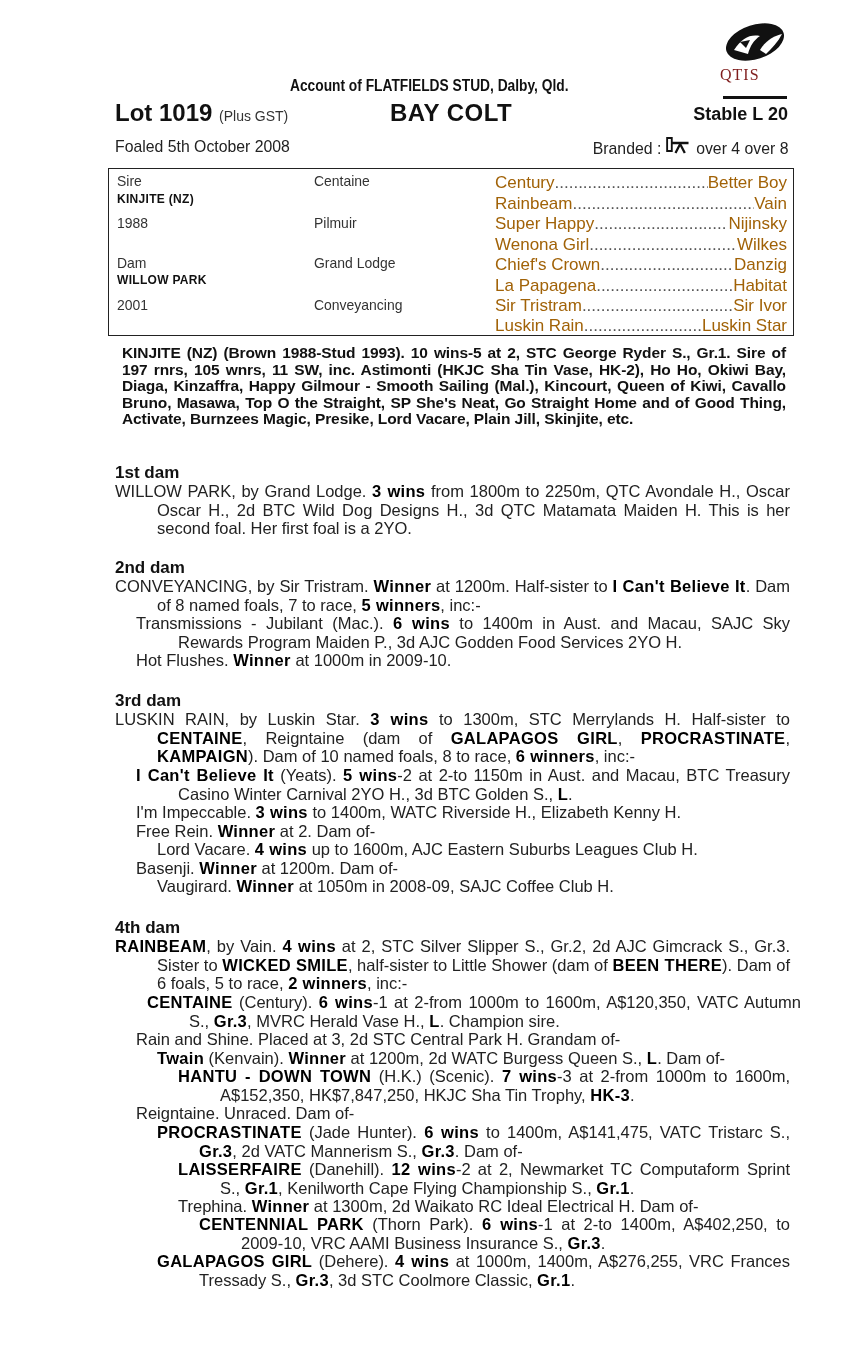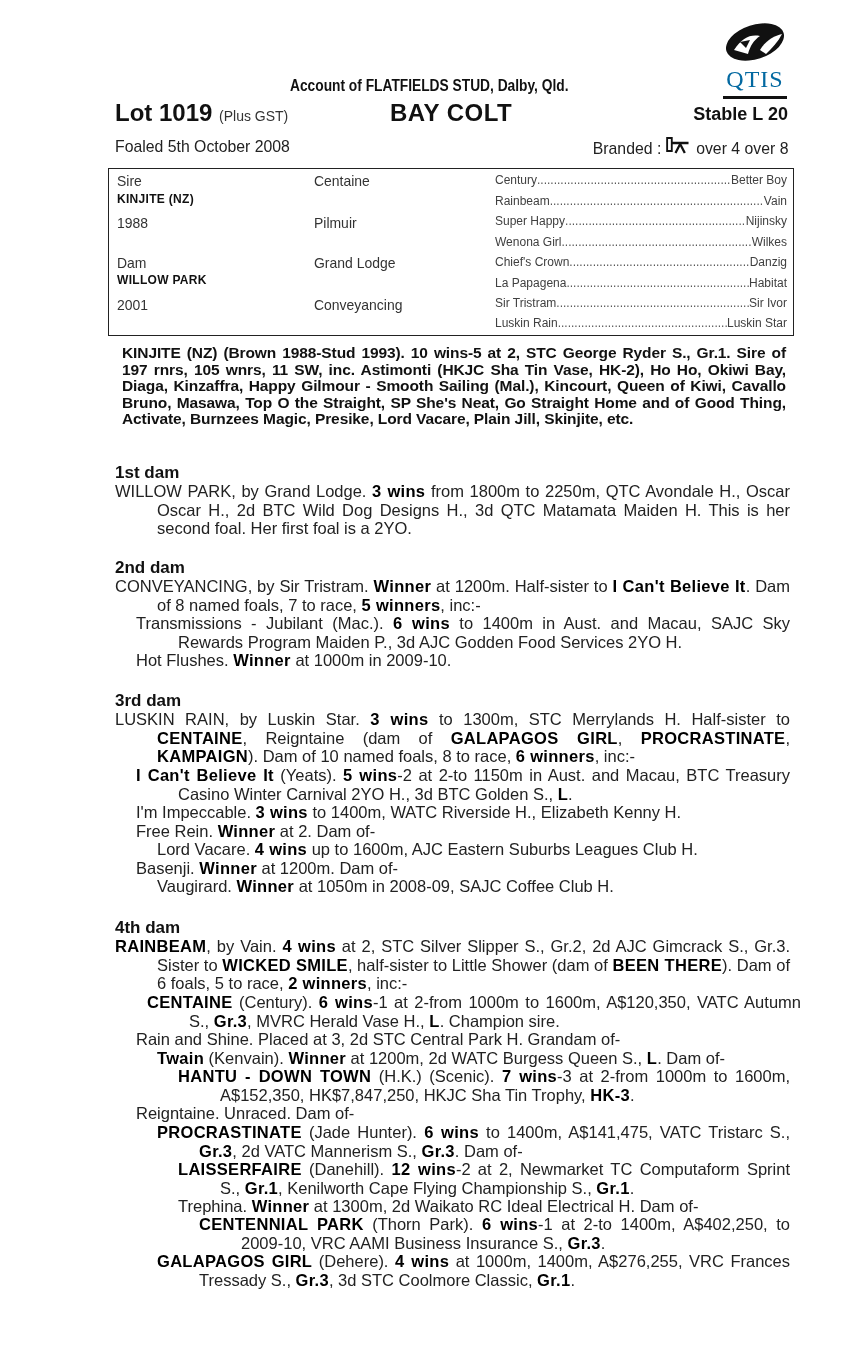--- a/index.html
+++ b/index.html
@@ -1,32 +1,32 @@
 <!DOCTYPE html>
 <html><head>
 <meta charset="utf-8">
 <style>
   html, body { margin: 0; padding: 0; background: #ffffff; }
   body { width: 860px; height: 1356px; position: relative; overflow: hidden; color: #111; font-family: "Liberation Sans", sans-serif; }
   .abs { position: absolute; }
   .logo { left: 720px; top: 20px; width: 70px; height: 80px; }
-  .logo-text { position: absolute; left: 0; top: 46px; width: 70px; text-align: center; font-family: "Liberation Serif", serif; font-size: 24px; letter-spacing: 1px; color: #0369a1; }
+  .logo-text { position: absolute; left: 0; top: 46px; width: 70px; text-align: left; font-family: "Liberation Serif", serif; font-size: 16px; letter-spacing: 1px; color: #7f1d1d; }
   .logo-bar { position: absolute; left: 3px; top: 76px; width: 64px; height: 3px; background: #111; }
   .account { left: 290px; top: 77px; font-size: 16px; font-weight: bold; transform: scaleX(0.86); transform-origin: left top; letter-spacing: 0; }
   .lot { left: 115px; top: 99px; font-size: 24px; font-weight: bold; }
   .lot .plus { font-size: 14px; font-weight: normal; color: #333; }
   .colt { left: 377px; top: 99px; font-size: 24px; font-weight: bold; letter-spacing: 0.5px; margin-left: 13px; }
   .stable { right: 72px; top: 104px; font-size: 18px; font-weight: bold; }
   .foaled { left: 115px; top: 137px; font-size: 17px; color: #222; transform: scaleX(0.93); transform-origin: left top; }
   .branded { right: 72px; top: 137px; font-size: 17px; color: #222; transform: scaleX(0.93); transform-origin: right top; white-space: nowrap; }
   .brand-glyph { display: inline-block; width: 28px; height: 18px; vertical-align: -1px; }
   .ped { left: 108px; top: 168px; width: 686px; height: 168px; border: 1.5px solid #222; box-sizing: border-box; }
   .ped .cell { position: absolute; font-size: 15px; color: #333; white-space: nowrap; transform: scaleX(0.93); transform-origin: left top; }
   .ped .big { font-size: 12px; font-weight: bold; color: #111; transform: none; letter-spacing: 0.3px; }
-  .ped .g3 { position: absolute; left: 386px; width: 292px; font-size: 12px; color: #404040; display: flex; white-space: nowrap; }
+  .ped .g3 { position: absolute; left: 386px; width: 292px; font-size: 17px; color: #a16207; display: flex; white-space: nowrap; }
   .ped .g3 .dots { flex: 1; overflow: hidden; color: #555; letter-spacing: 0; }
   .ped .g3 .dots::before { content: "......................................................................................................................................................"; }
   .sire-note { left: 122px; top: 345px; width: 664px; font-size: 15.5px; font-weight: bold; line-height: 16.5px; text-align: justify; letter-spacing: -0.1px; transform: scaleX(1); }
   .sect-h { position: absolute; left: 115px; font-size: 17px; font-weight: bold; }
   .para { position: absolute; font-size: 16.5px; line-height: 18.6px; color: #222; text-align: justify; text-align-last: left; }
   .para b { color: #000; letter-spacing: 0.3px; }
 </style>
 </head>
 <body>
 

